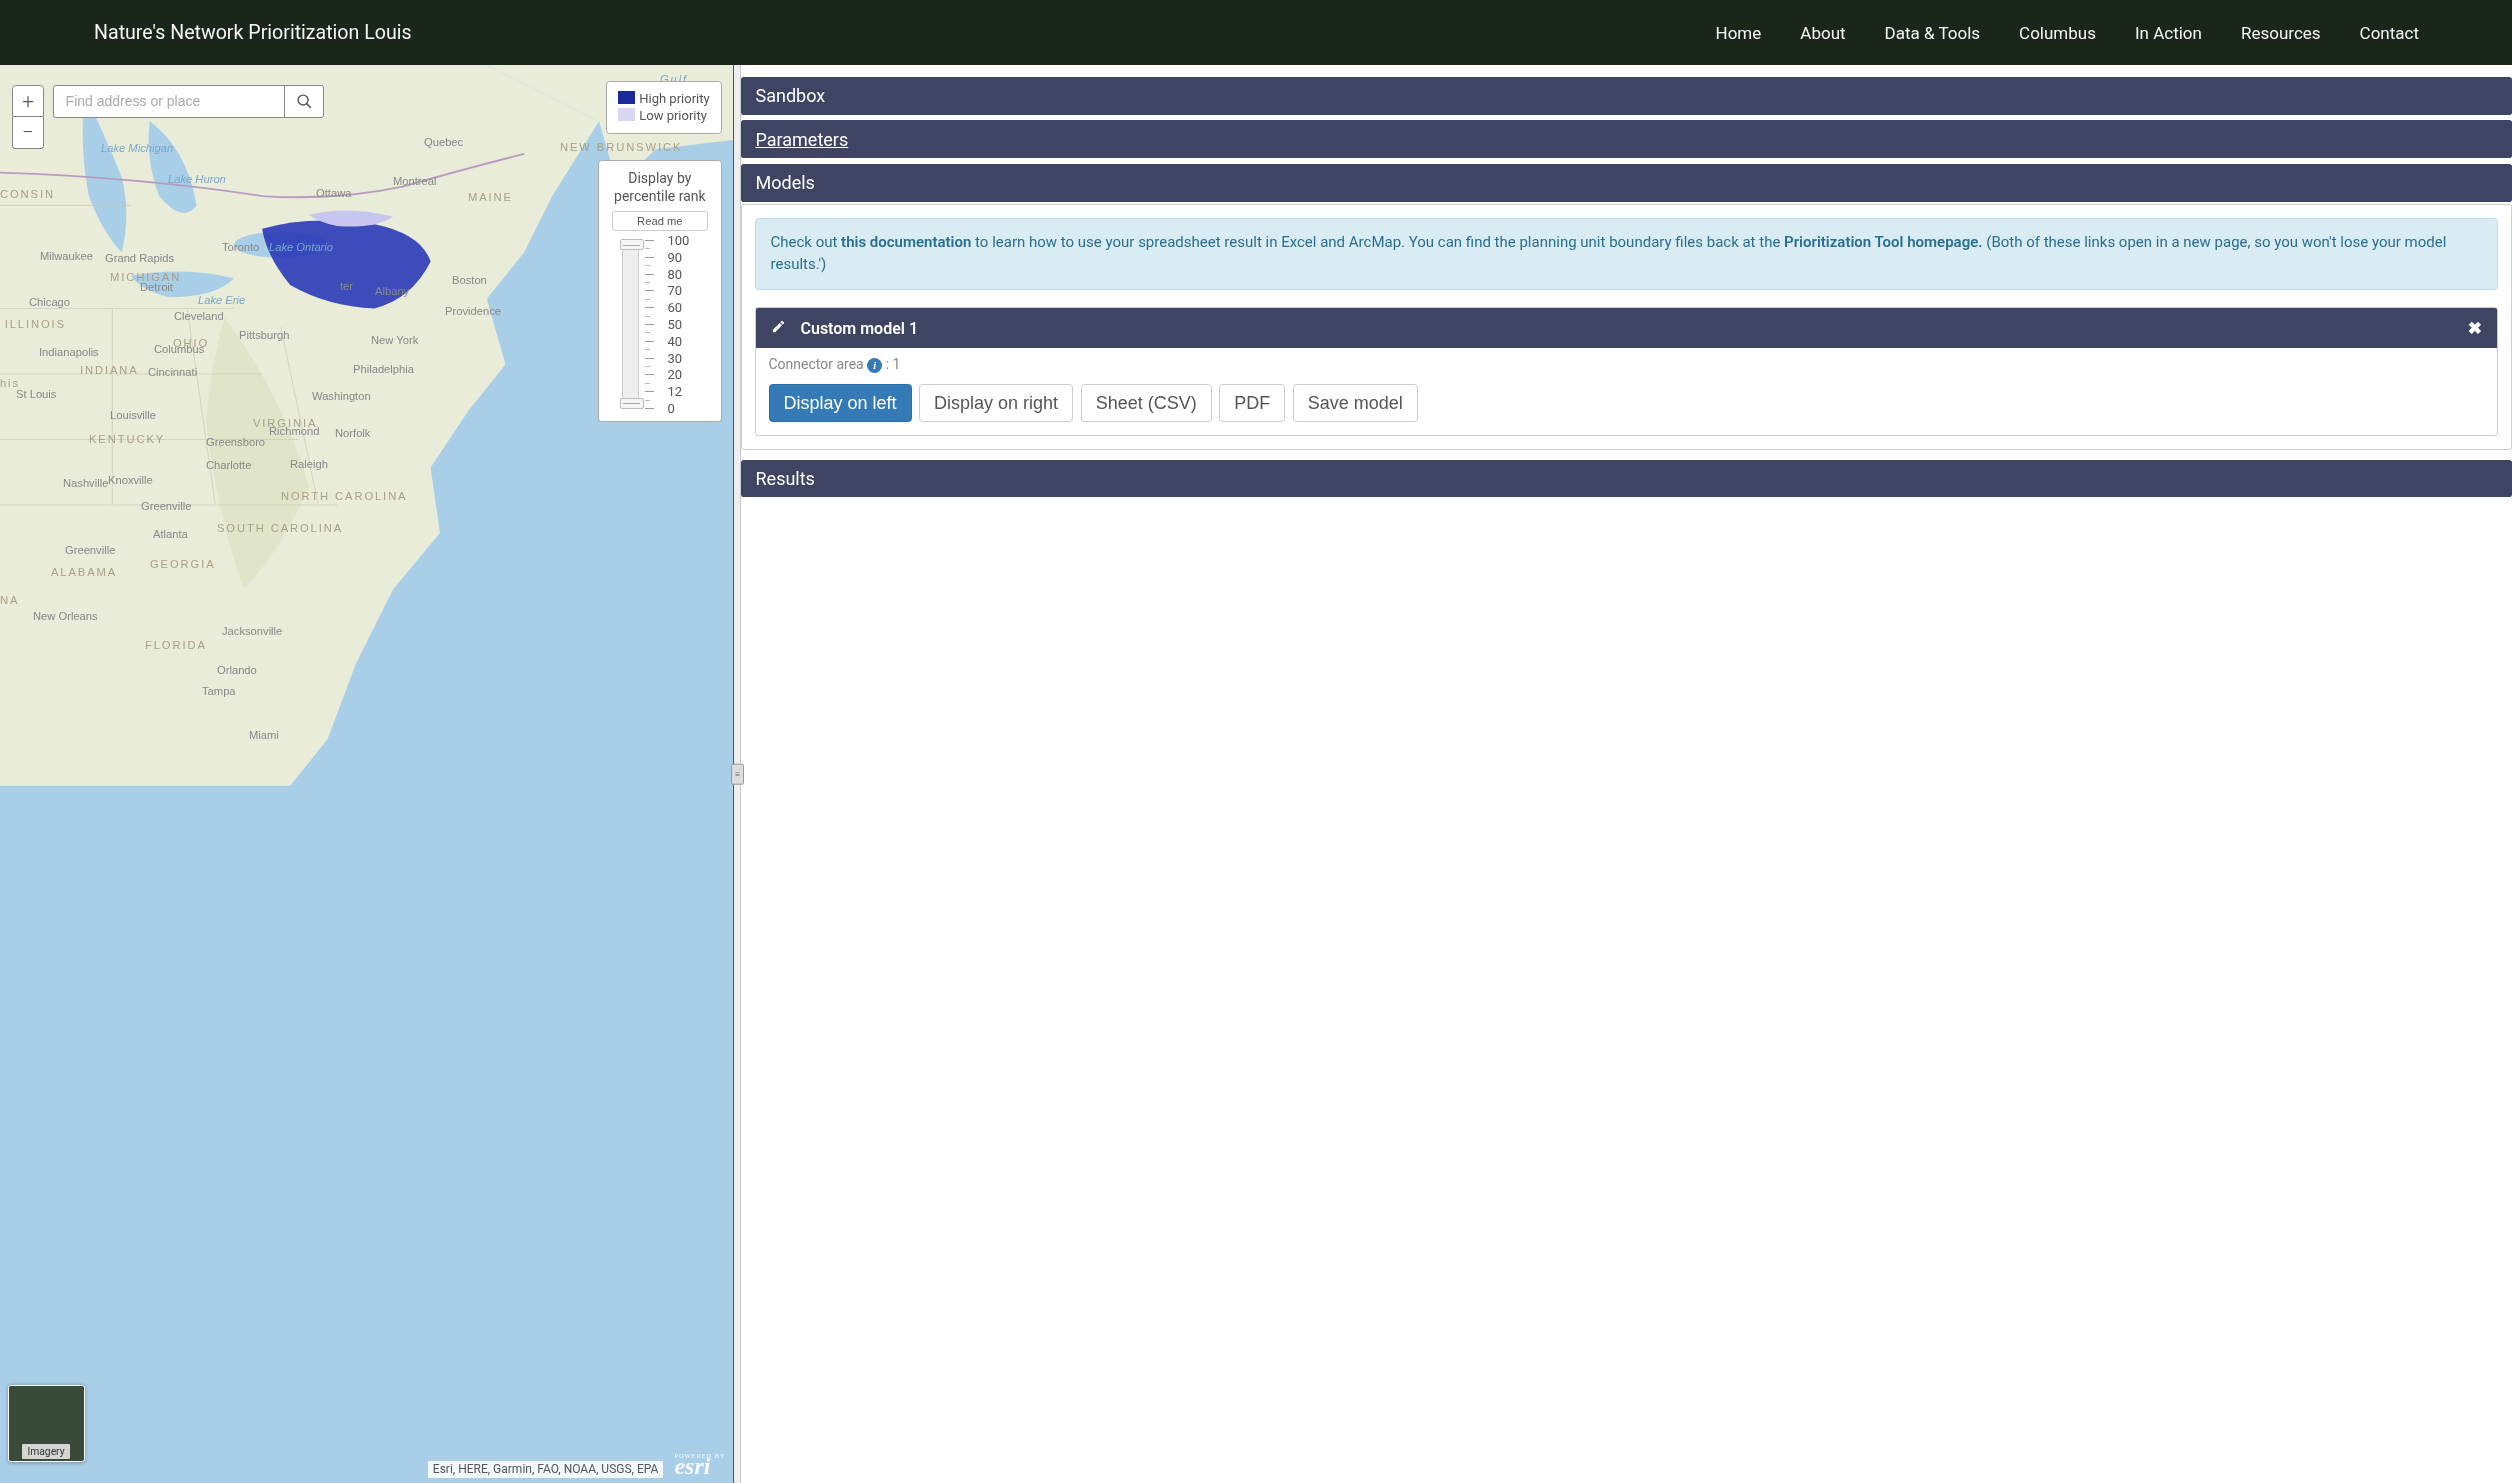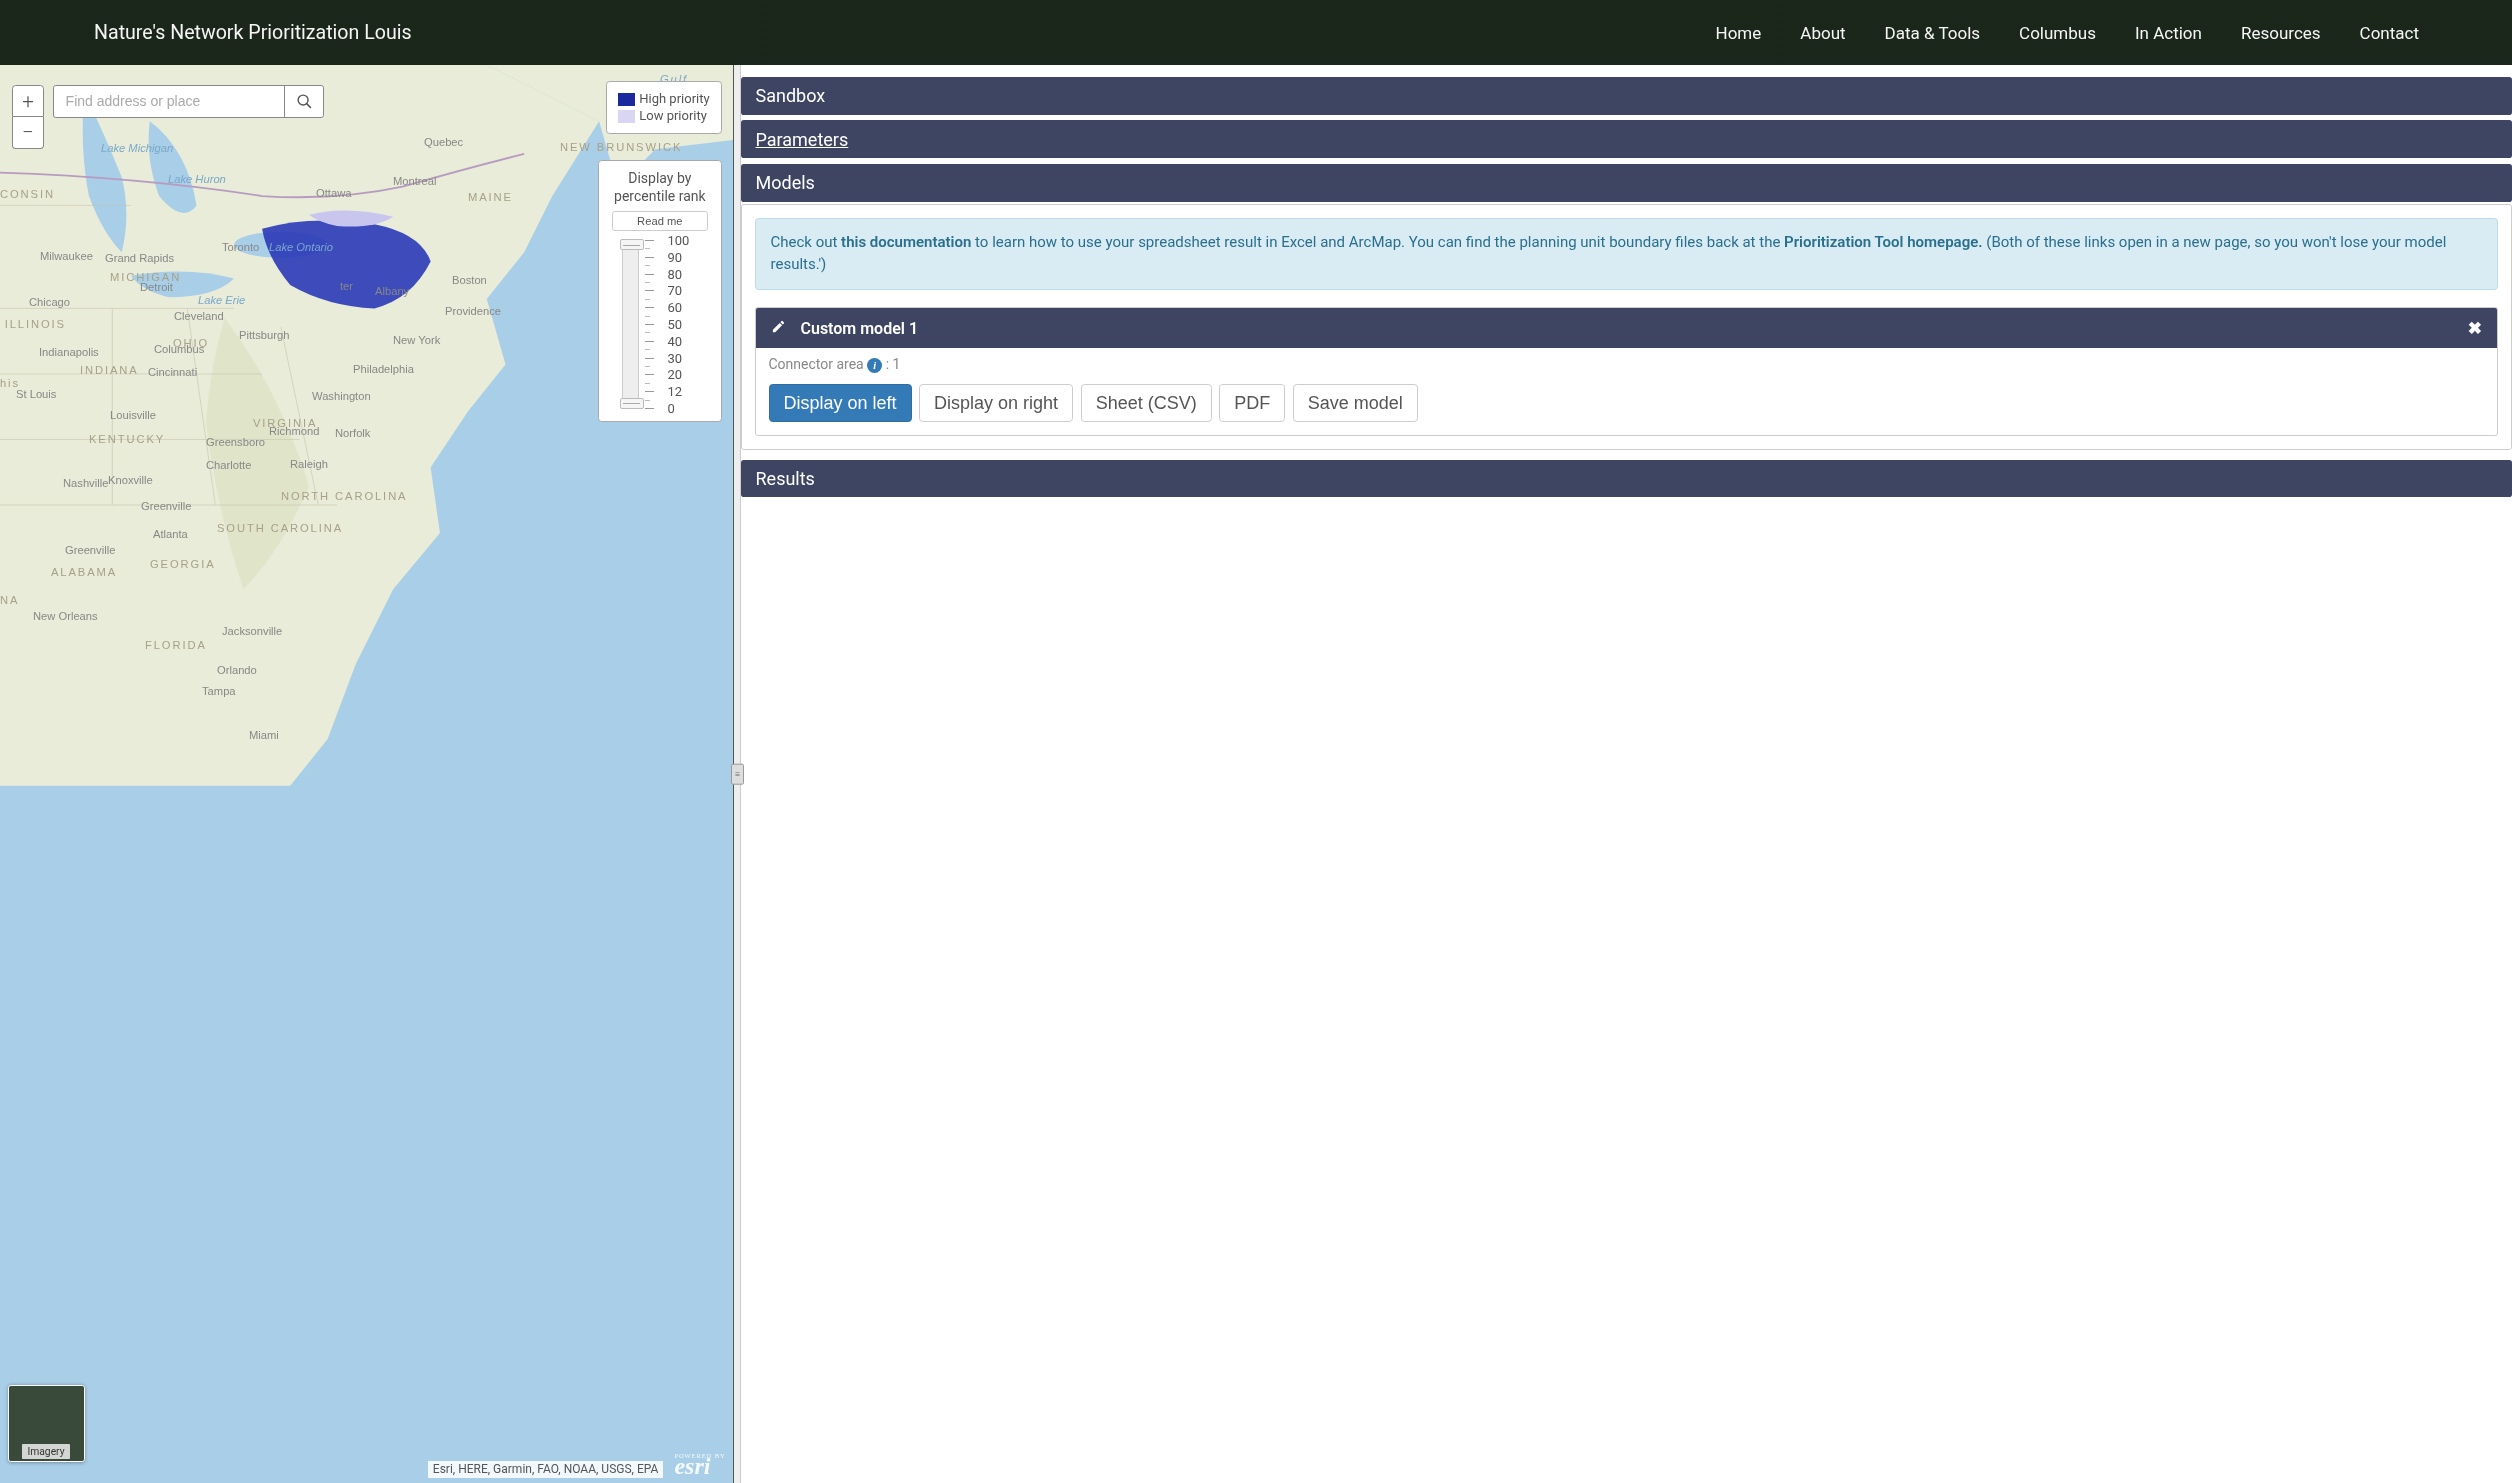--- a/index.html
+++ b/index.html
@@ -51,21 +51,21 @@
 .search-btn {
   width: 39px; border-left: 0.9px solid #888; display: flex; align-items: center;
   justify-content: center; cursor: pointer;
 }
 
 .legend-box {
   position: absolute; top: 16px; right: 11.2px; background: #fff;
   border: 0.9px solid #aaa; border-radius: 3.7px; padding: 7.5px 11.2px;
   font-size: 13px; color: #555;
 }
-.legend-item { display: flex; align-items: flex-end; gap: 4px; margin: 1.9px 0; }
+.legend-item { display: flex; align-items: flex-start; gap: 4px; margin: 1.9px 0; }
 .legend-swatch { width: 17px; height: 13px; display: inline-block; }
 
 .percentile-box {
   position: absolute; top: 95px; right: 11.2px; background: #fff;
   border: 0.9px solid #aaa; border-radius: 3.7px; padding: 9.4px 13px 13px;
   width: 124px; text-align: center; font-size: 14px; color: #555;
 }
 .percentile-title { line-height: 1.25; margin-bottom: 5.6px; }
 .readme-btn {
   display: block; width: 100%; padding: 2.8px 0; font-size: 11.2px;
@@ -239,21 +239,21 @@
     <span class="map-label" style="top:560px; left:222px;">Jacksonville</span>
     <span class="map-label" style="top:435px; left:141px;">Greenville</span>
     <span class="map-label" style="top:394px; left:206px;">Charlotte</span>
     <span class="map-label" style="top:371px; left:206px;">Greensboro</span>
     <span class="map-label" style="top:393px; left:290px;">Raleigh</span>
     <span class="map-label" style="top:360px; left:269px;">Richmond</span>
     <span class="map-label" style="top:362px; left:335px;">Norfolk</span>
     <span class="map-label" style="top:325px; left:312px;">Washington</span>
     <span class="map-label" style="top:264px; left:239px;">Pittsburgh</span>
     <span class="map-label" style="top:298px; left:353px;">Philadelphia</span>
-    <span class="map-label" style="top:269px; left:393px;text-align:right;">New York</span>
+    <span class="map-label" style="top:269px; left:371px;text-align:right;">New York</span>
     <span class="map-label" style="top:209px; left:452px;">Boston</span>
     <span class="map-label" style="top:240px; left:445px;">Providence</span>
     <span class="map-label" style="top:220px; left:375px;">Albany</span>
     <span class="map-label" style="top:215px; left:340px;">ter</span>
 
     <span class="map-label water" style="top:77px; left:101px;">Lake Michigan</span>
     <span class="map-label water" style="top:108px; left:168px;">Lake Huron</span>
     <span class="map-label water" style="top:176px; left:269px;">Lake Ontario</span>
     <span class="map-label water" style="top:229px; left:198px;">Lake Erie</span>
 

